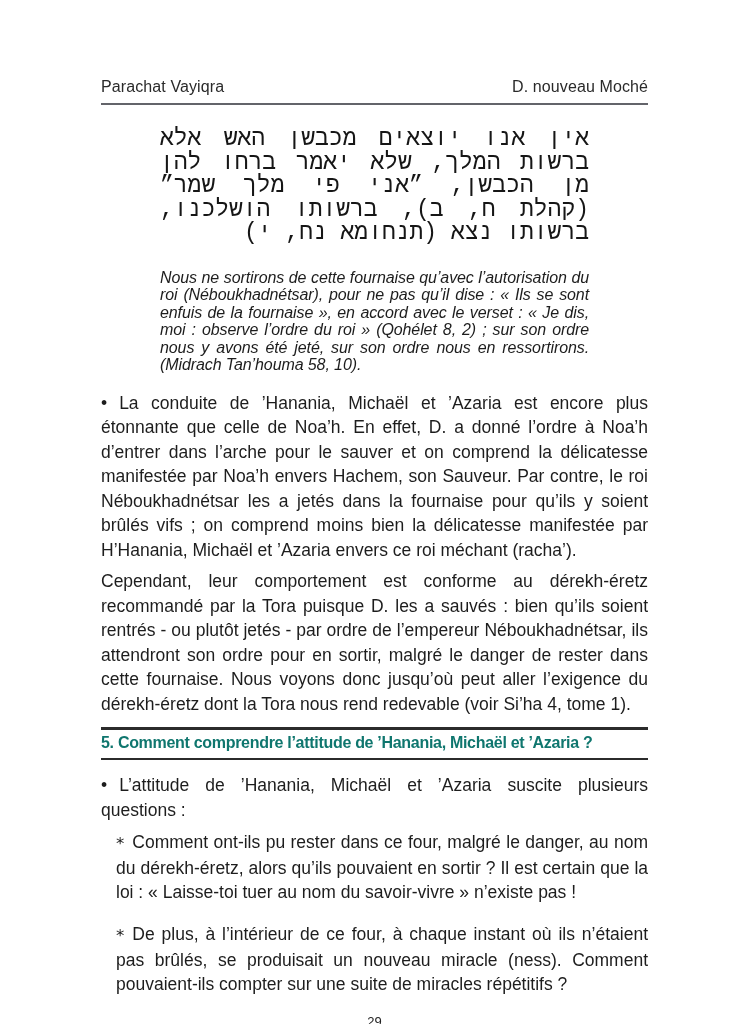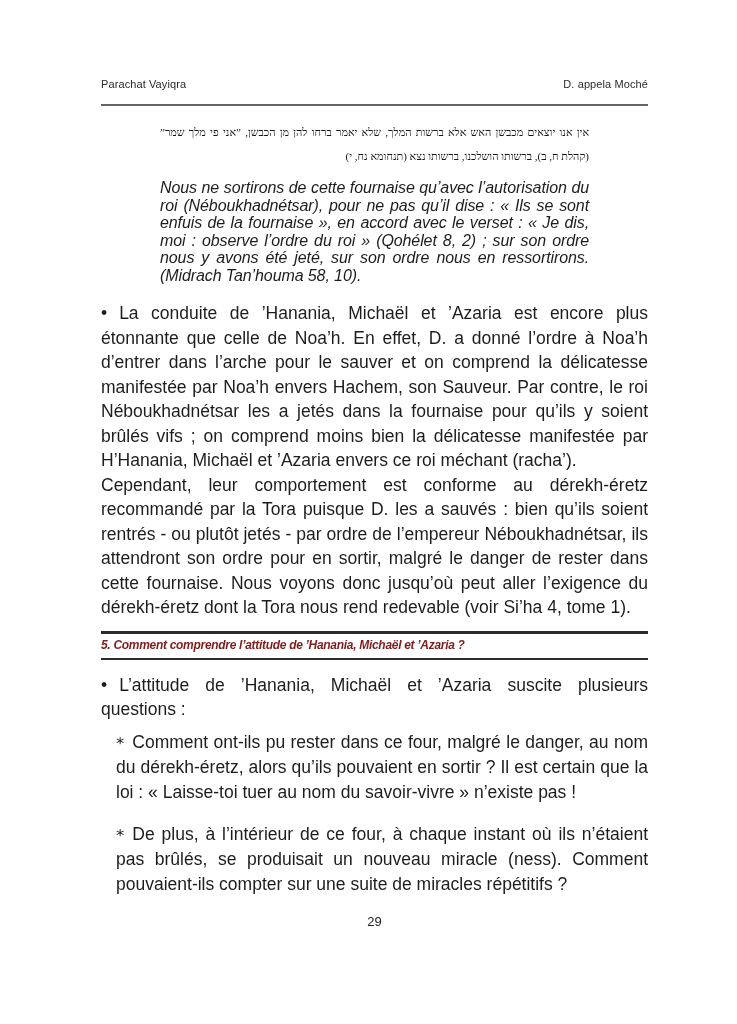--- a/index.html
+++ b/index.html
@@ -17,60 +17,60 @@
     overflow:hidden;
     font-family:"Liberation Sans", sans-serif;
     color:var(--text);
   }
   .content{
     position:absolute;left:101px;top:78px;width:547px;
   }
   
   .header{
     display:flex;justify-content:space-between;align-items:baseline;
-    font-size:11px;letter-spacing:.1px;color:#2a2a2a;
-    padding-bottom:14px;border-bottom:2px solid var(--header-rule);
+    font-size:16px;letter-spacing:.1px;color:#2a2a2a;
+    padding-bottom:7px;border-bottom:2px solid var(--header-rule);
   }
   
   .quote{margin:15px 59px 0 59px;}
   .hebrew{
     direction:rtl;unicode-bidi:embed;
     text-align:justify;text-align-last:right;
-    font-family:Liberation Serif, serif;
-    font-size:11px;line-height:23.5px;color:#161616;
+    font-family:Liberation Mono, monospace;
+    font-size:23px;line-height:23.5px;color:#161616;
   }
   .translation{
     margin-top:4px;
     font-style:italic;
     font-size:16px;line-height:17.5px;
     text-align:justify;letter-spacing:-.1px;
   }
   
   .para{
     font-size:17.5px;line-height:24.5px;
     text-align:justify;margin:0;
   }
   .p1{margin-top:17px;}
-  .p2{}
+  .p2{margin-top:7px;}
   .p3{margin-top:13px;}
   .marker{display:inline-block;}
   .bullet{margin-right:12px;}
   .asterisk{
     font-family:"DejaVu Sans", sans-serif;
     margin-right:8px;font-size:.95em;position:relative;top:1px;
   }
   .it{}
   
   .section-heading{
     margin-top:11px;
     border-top:3px solid var(--heading-rule);
     border-bottom:2px solid var(--heading-rule);
     padding:4px 0 6px;
-    font-weight:bold;font-size:12px;letter-spacing:-.3px;
-    white-space:nowrap;color:#7f1d1d;font-style:italic;
+    font-weight:bold;font-size:16px;letter-spacing:-.3px;
+    white-space:nowrap;color:#0f766e;
   }
   
   .question{
     margin-left:15px;
     font-size:17.5px;line-height:24.5px;text-align:justify;
   }
   .q1{margin-top:8px;}
   .q2{margin-top:16px;}
   
   .page-number{
@@ -78,21 +78,21 @@
   }
 </style>
 </head>
 <body>
 
 <div class="page">
   <div class="content">
 
     <div class="header">
       <span>Parachat Vayiqra</span>
-      <span>D. appela Moché</span>
+      <span>D. nouveau Moché</span>
     </div>
 
     <div class="quote">
       <p class="hebrew">אין אנו יוצאים מכבשן האש אלא ברשות המלך, שלא יאמר ברחו להן מן הכבשן, ”אני פי מלך שמר” (קהלת ח, ב), ברשותו הושלכנו, ברשותו נצא (תנחומא נח, י)</p>
       <p class="translation">Nous ne sortirons de cette fournaise qu’avec l’autorisation du roi (Néboukhadnétsar), pour ne pas qu’il dise : « Ils se sont enfuis de la fournaise », en accord avec le verset : « Je dis, moi : observe l’ordre du roi » (Qohélet 8, 2) ; sur son ordre nous y avons été jeté, sur son ordre nous en ressortirons. (Midrach Tan’houma 58, 10).</p>
     </div>
 
     <p class="para p1"><span class="marker bullet">•</span><span><span>La conduite de ’Hanania, Michaël et ’Azaria est encore plus étonnante que celle de Noa’h. En effet, D. a donné l’ordre à Noa’h d’entrer dans l’arche pour le sauver et on comprend la délicatesse manifestée par Noa’h envers Hachem, son Sauveur. Par contre, le roi Néboukhadnétsar les a jetés dans la fournaise pour qu’ils y soient brûlés vifs ; on comprend moins bien la délicatesse manifestée par H’Hanania, Michaël et ’Azaria envers ce roi méchant (</span><span class="it">racha’</span><span>).</span></span></p>
 
     <p class="para p2"><span><span>Cependant, leur comportement est conforme au </span><span class="it">dérekh-éretz</span><span> recommandé par la Tora puisque D. les a sauvés : bien qu’ils soient rentrés - ou plutôt jetés - par ordre de l’empereur Néboukhadnétsar, ils attendront son ordre pour en sortir, malgré le danger de rester dans cette fournaise. Nous voyons donc jusqu’où peut aller l’exigence du </span><span class="it">dérekh-éretz</span><span> dont la Tora nous rend redevable (voir Si’ha 4, tome 1).</span></span></p>

